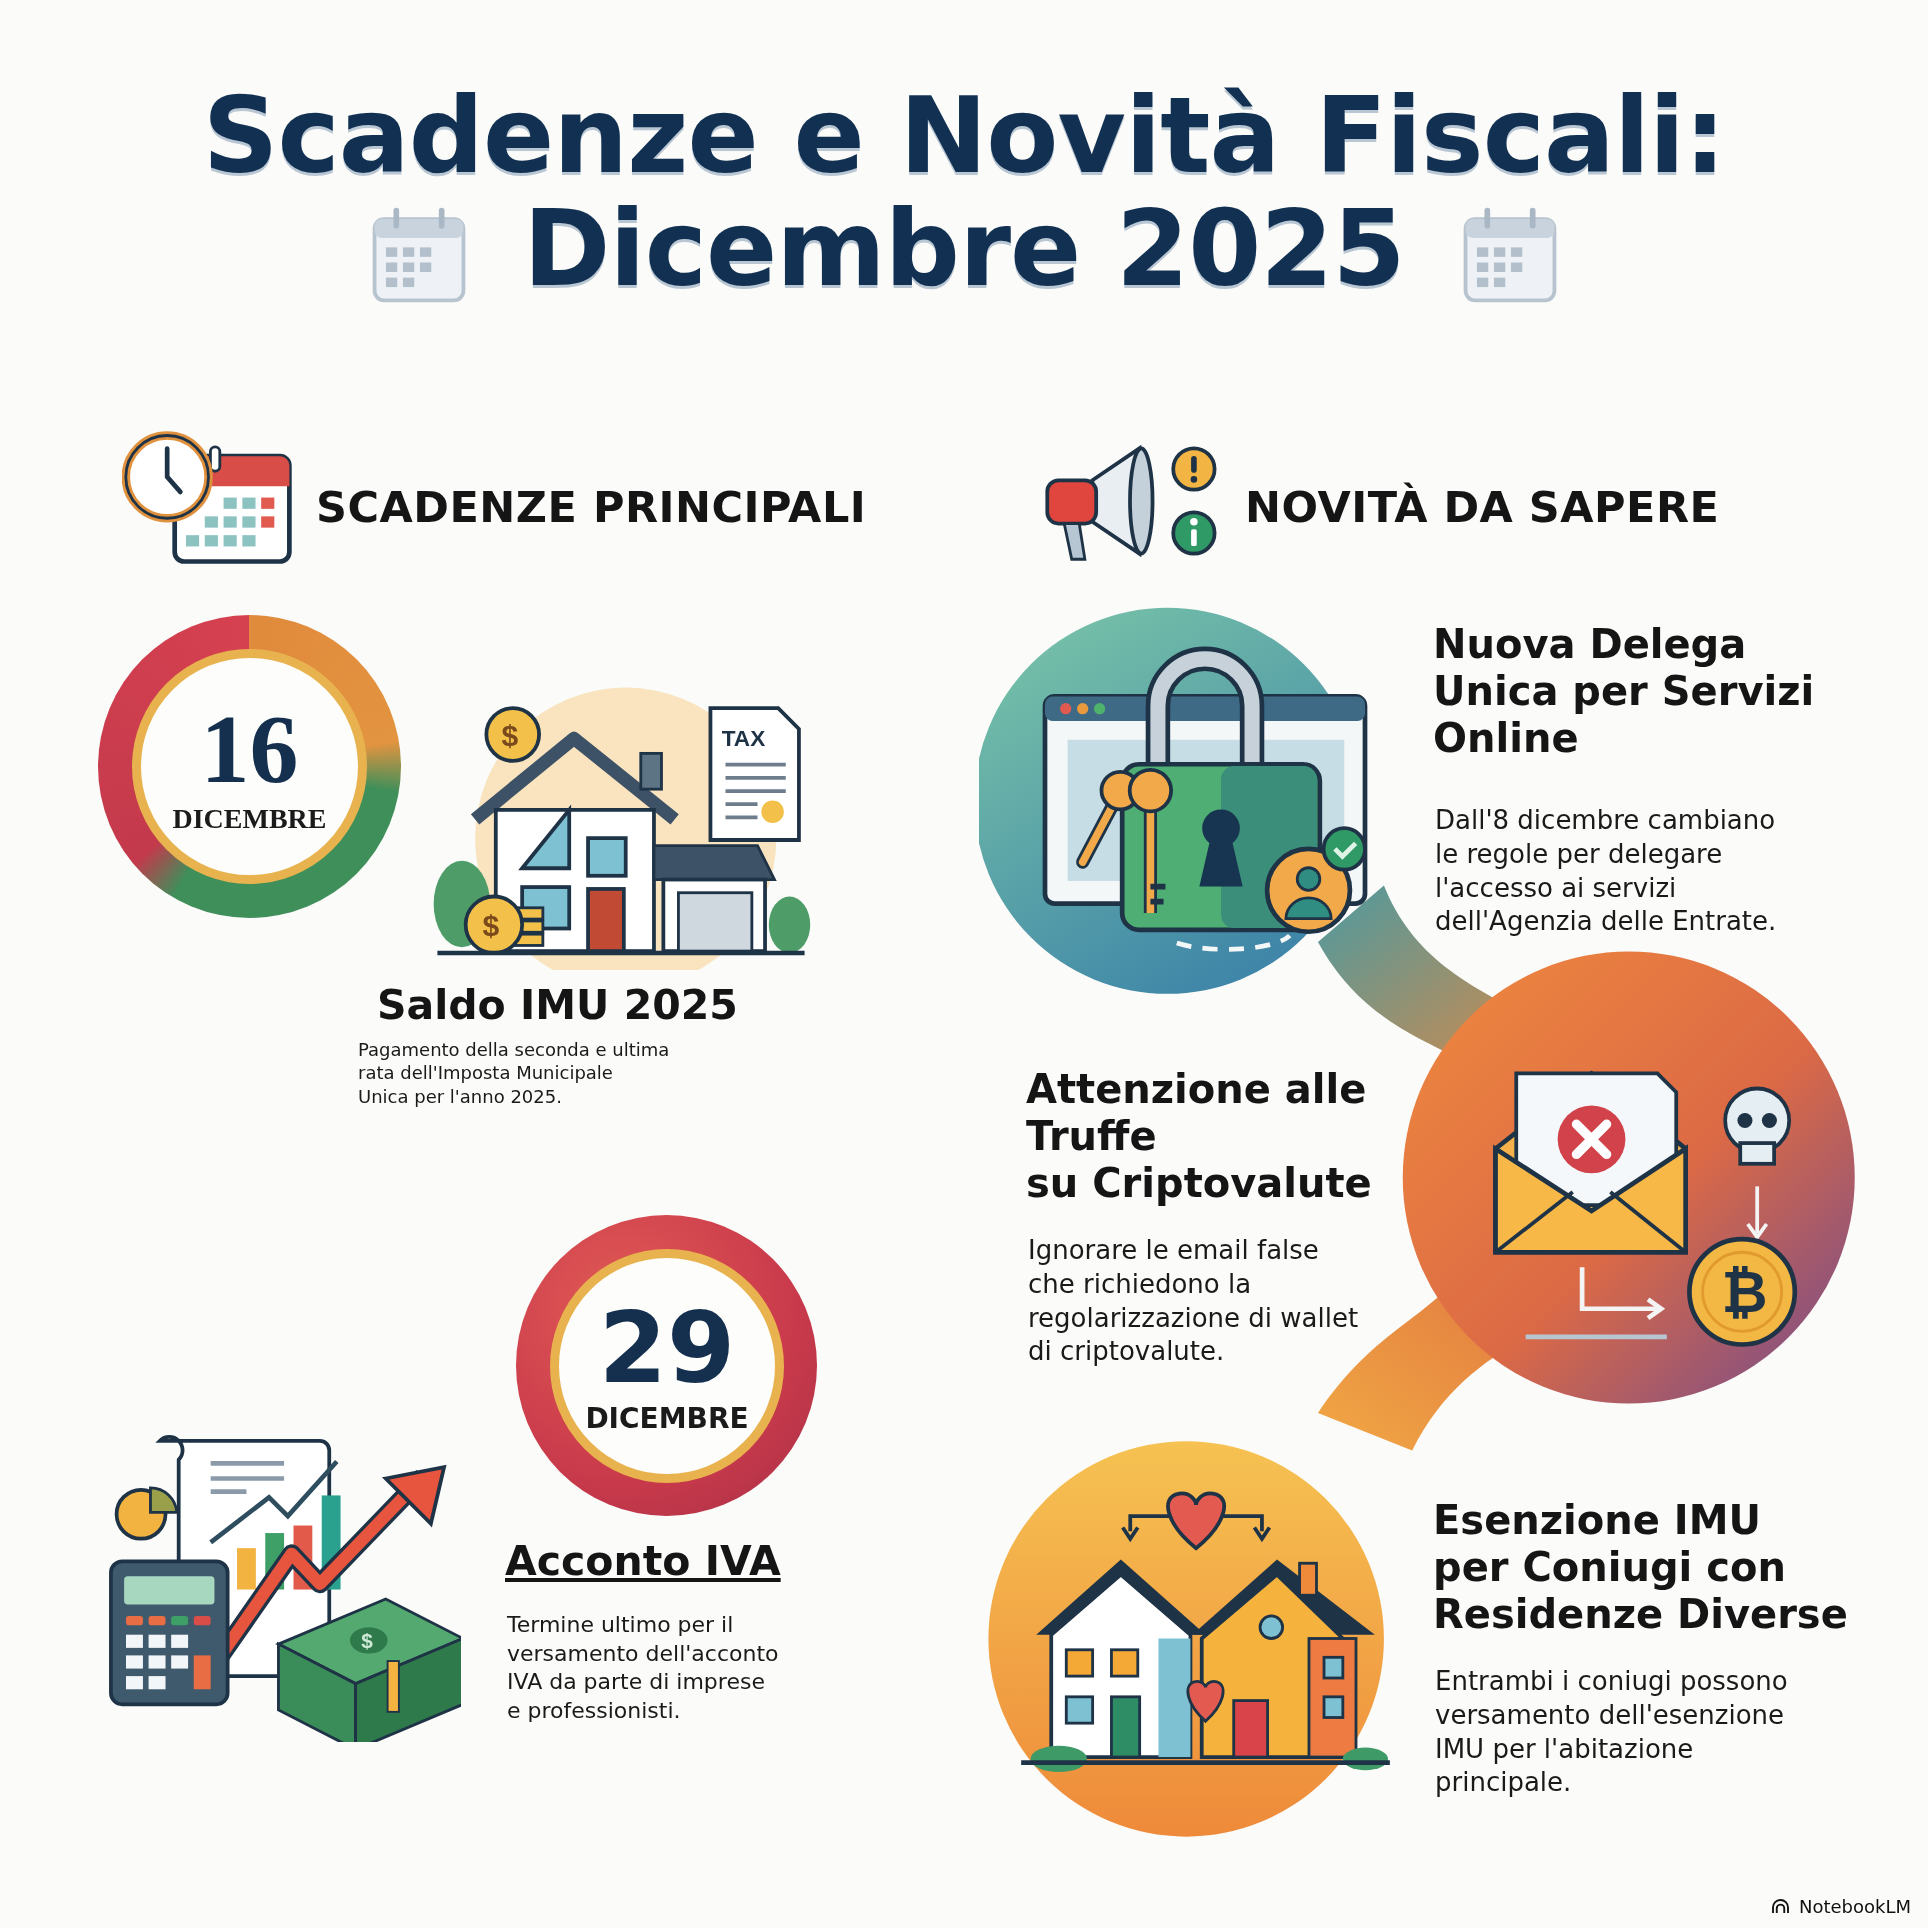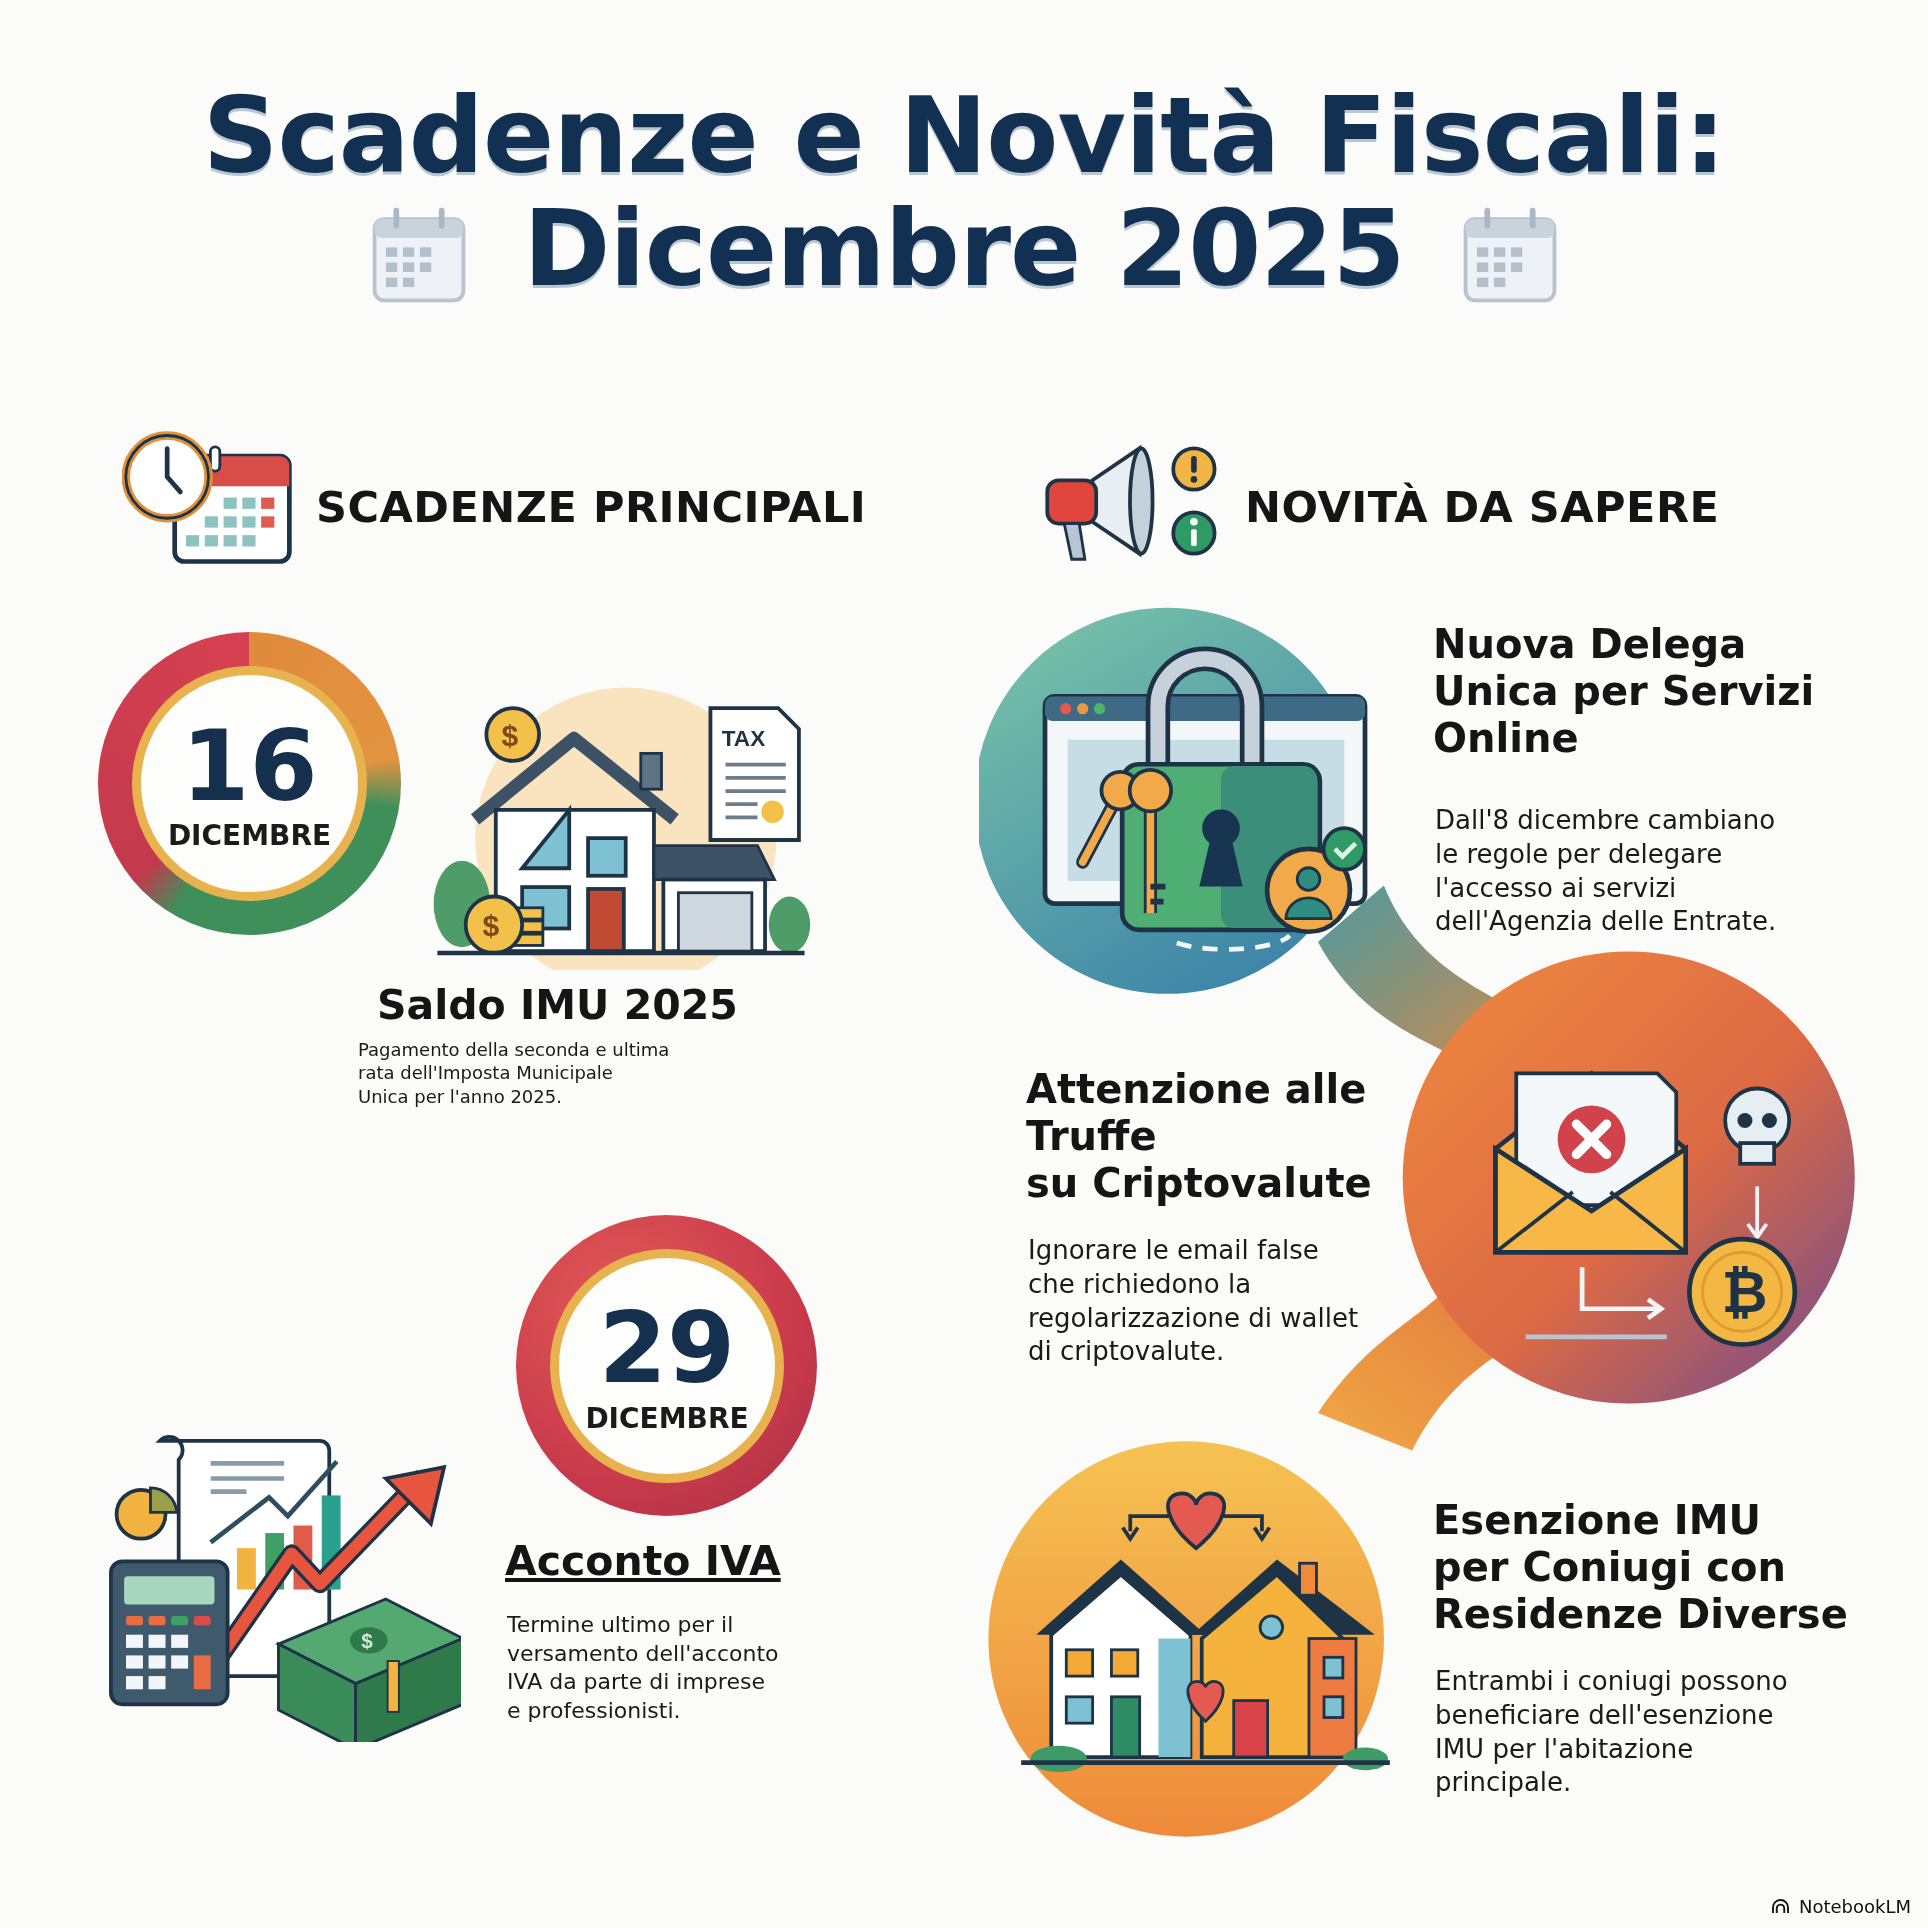--- a/index.html
+++ b/index.html
@@ -112,21 +112,21 @@
   <path d="M30 94 l8 38 h14 l-6 -38z" fill="#b7c6d3" stroke="#1f3347" stroke-width="3"></path>
   <circle cx="168" cy="36" r="22" fill="#f2b544" stroke="#1f3347" stroke-width="4"></circle>
   <rect x="165" y="22" width="6" height="18" rx="3" fill="#1f3347"></rect>
     <circle cx="168" cy="47" r="3.5" fill="#1f3347"></circle>
   <circle cx="168" cy="104" r="22" fill="#2f9a66" stroke="#1f3347" stroke-width="4"></circle>
   <rect x="165" y="100" width="6" height="18" rx="2" fill="#fff"></rect>
     <circle cx="168" cy="92" r="4" fill="#fff"></circle>
 </svg>
 <div class="section-head" style="left:1245px; top:482px;">NOVITÀ DA SAPERE</div>
 
-<div class="badge" style="left:98px; top:632px; width:303px; height:303px; background:conic-gradient(#e08a3c 0deg, #e39440 80deg, #3f8f5a 100deg, #3f8f5a 210deg, #c33a4c 230deg, #d64150 360deg);">
+<div class="badge" style="left:98px; top:615px; width:303px; height:303px; background:conic-gradient(#e08a3c 0deg, #e39440 80deg, #3f8f5a 100deg, #3f8f5a 210deg, #c33a4c 230deg, #d64150 360deg);font-family:Liberation Serif, serif;">
   <div class="inner" style="left:34px; top:34px; width:235px; height:235px;">
     <div class="day" style="font-size:98px;">16</div>
     <div class="month" style="font-size:28px;">DICEMBRE</div>
   </div>
 </div>
 
 <svg class="abs" style="left:428px; top:678px; width:386px; height:292px;" viewBox="0 0 410 310">
   <circle cx="210" cy="170" r="160" fill="#f8dcab" opacity="0.75"></circle>
 
   <path d="M300 32 h72 l22 22 v118 h-94z" fill="#fff" stroke="#1f3347" stroke-width="4"></path>
@@ -377,21 +377,21 @@
   <ellipse cx="370" cy="288" rx="24" ry="12" fill="#3e9a66"></ellipse>
   <line x1="4" y1="292" x2="396" y2="292" stroke="#1f3347" stroke-width="5"></line>
 </svg>
 <div class="h3" style="left:1433px; top:1497px; width:452px; font-size:40px;">
   <div>Esenzione IMU</div>
   <div>per Coniugi con</div>
   <div>Residenze Diverse</div>
 </div>
 <div class="p" style="left:1435px; top:1665px; width:414px; font-size:26px;">
   <div>Entrambi i coniugi possono</div>
-  <div>beneficiare dell'esenzione</div>
+  <div>versamento dell'esenzione</div>
   <div>IMU per l'abitazione</div>
   <div>principale.</div>
 </div>
 
 <div class="footer-brand">
   <svg width="19" height="15" viewBox="0 0 20 16">
     <path d="M2 15 V9 a8 8 0 0 1 16 0 V15" stroke="#111" stroke-width="2" fill="none"></path>
     <path d="M6 15 V10 a4 4 0 0 1 8 0 V15" stroke="#111" stroke-width="2" fill="none"></path>
   </svg>
   <span>NotebookLM</span>

